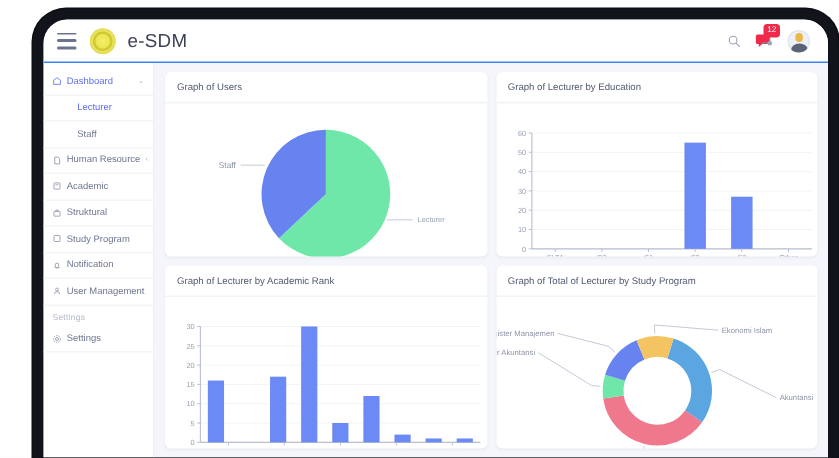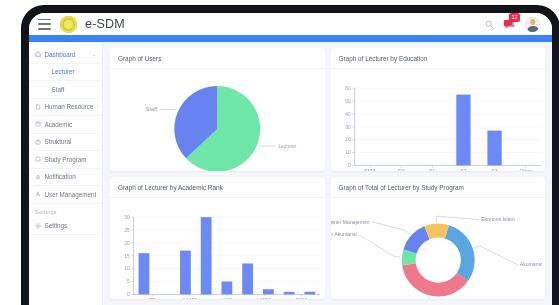--- a/index.html
+++ b/index.html
@@ -29,21 +29,21 @@
   }
 
   
   #header{
     position:relative;
     height:29px;
     background:#ffffff;
     display:flex;
     align-items:center;
     padding:0 12px 0 9px;
-    border-bottom:7px solid #3b82f6;
+    border-bottom:1px solid #3b82f6;
   }
   .hamburger{
     width:13px; height:11px;
     display:flex; flex-direction:column; justify-content:space-between;
     cursor:pointer; margin-right:9px;
   }
   .hamburger i{ display:block; height:1.6px; background:#6b7390; border-radius:2px; }
   #brand-logo{
     width:17px; height:17px; border-radius:50%;
     background:radial-gradient(circle at 50% 50%, #f2f06a 0%, #e8e34e 45%, #d6cf2c 70%, #c9c223 100%);

